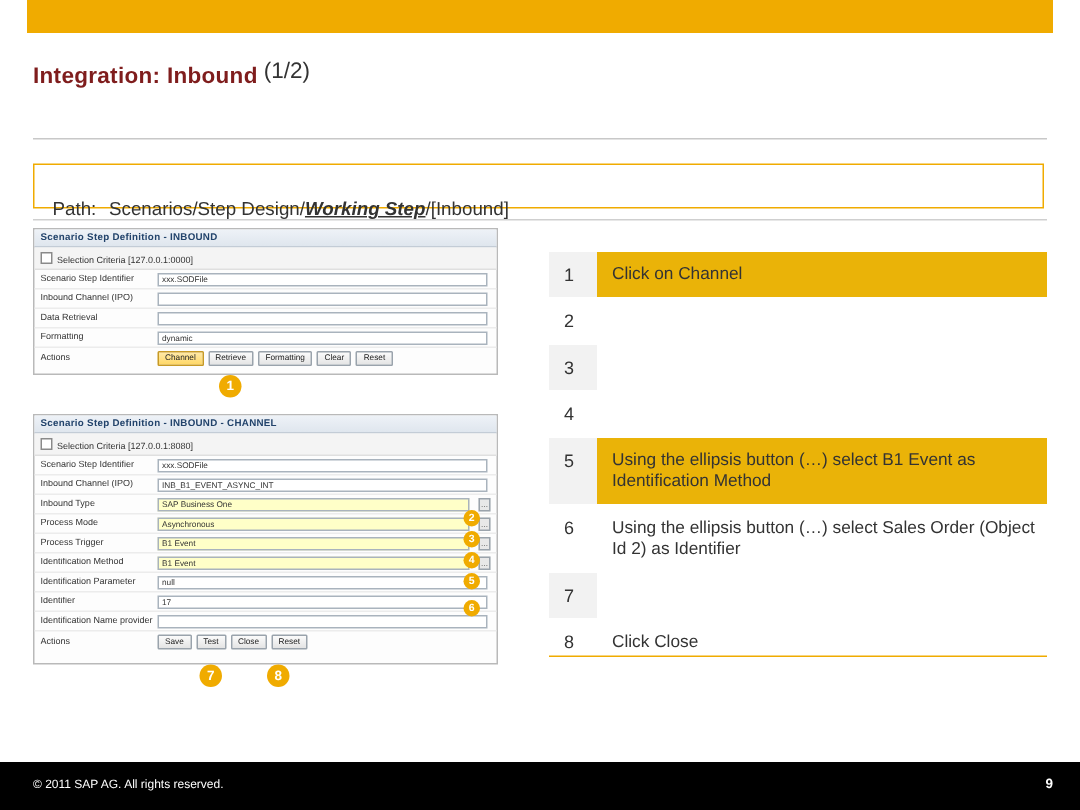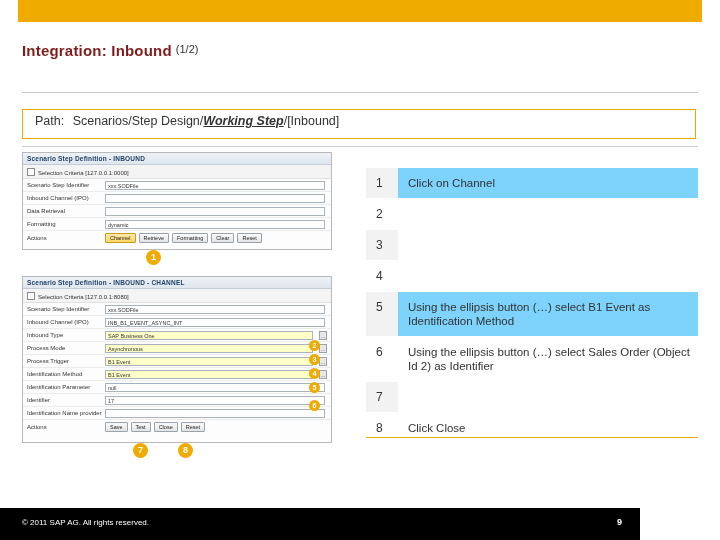--- a/index.html
+++ b/index.html
@@ -10,31 +10,31 @@
     overflow:hidden;position:relative;
   }
   
   .topbar{position:absolute;left:0;top:0;width:720px;height:22px;background:#ffffff;}
   .topbar .gold{position:absolute;left:18px;top:0;width:684px;height:22px;background:#f0ab00;}
   .topbar .white-right{position:absolute;left:702px;top:0;width:18px;height:22px;background:#ffffff;}
 
   
   .title-wrap{position:absolute;left:22px;top:42px;width:676px;}
   .title{font-size:15px;color:#7f1d1d;font-weight:bold;letter-spacing:.2px;display:inline;}
-  .title-sub{font-size:11px;color:#333333;display:inline;margin-left:4px;position:relative;top:-3px;}
+  .title-sub{font-size:15px;color:#333333;display:inline;margin-left:4px;position:relative;top:-3px;}
 
   .rule{position:absolute;left:22px;top:92px;width:676px;height:1px;background:#c8c8c8;}
 
   
   .path-box{
     position:absolute;left:22px;top:109px;width:674px;height:30px;
     border:1px solid #f0ab00;background:#ffffff;box-sizing:border-box;
   }
   .path-text{
-    position:absolute;left:12px;top:4px;font-size:12.5px;color:#333333;white-space:nowrap;
+    position:absolute;left:12px;top:22px;font-size:12.5px;color:#333333;white-space:nowrap;
   }
   .path-text b{font-weight:bold;text-decoration:underline;font-style:italic;}
 
   .rule2{position:absolute;left:22px;top:146px;width:676px;height:1px;background:#cfcfcf;}
 
   
   .shot{position:absolute;background:#fdfdfd;border:1px solid #b9b9b9;box-sizing:border-box;}
   .shot-hdr{
     background:linear-gradient(#eef2f7,#dfe6ee);
     border-bottom:1px solid #c3ccd6;
@@ -78,28 +78,28 @@
   
   .steps{position:absolute;left:366px;top:168px;width:332px;}
   .step{
     display:flex;border-bottom:1px solid #ffffff;min-height:30px;box-sizing:border-box;
   }
   .step .n{
     flex:0 0 32px;background:#f2f2f2;color:#333333;font-size:12px;
     padding:8px 0 8px 10px;box-sizing:border-box;
   }
   .step .t{
-    flex:1;background:#7dd3fc;color:#333333;font-size:11.5px;line-height:14px;
+    flex:1;background:#eab308;color:#333333;font-size:11.5px;line-height:14px;
     padding:8px 8px 8px 10px;box-sizing:border-box;
   }
   .step.alt .n,.step.alt .t{background:#ffffff;}
   .steps-botline{position:absolute;left:366px;width:332px;height:1px;background:#f0ab00;}
 
   
-  .footer{position:absolute;left:0;top:508px;width:640px;height:32px;background:#000000;}
+  .footer{position:absolute;left:0;top:508px;width:720px;height:32px;background:#000000;}
   .footer .copy{position:absolute;left:22px;top:10px;color:#ffffff;font-size:8px;}
   .footer .pg{position:absolute;right:18px;top:9px;color:#ffffff;font-size:9px;font-weight:bold;}
 </style>
 </head>
 <body>
 
 <div class="topbar">
   <div class="gold"></div>
   <div class="white-right"></div>
 </div>

